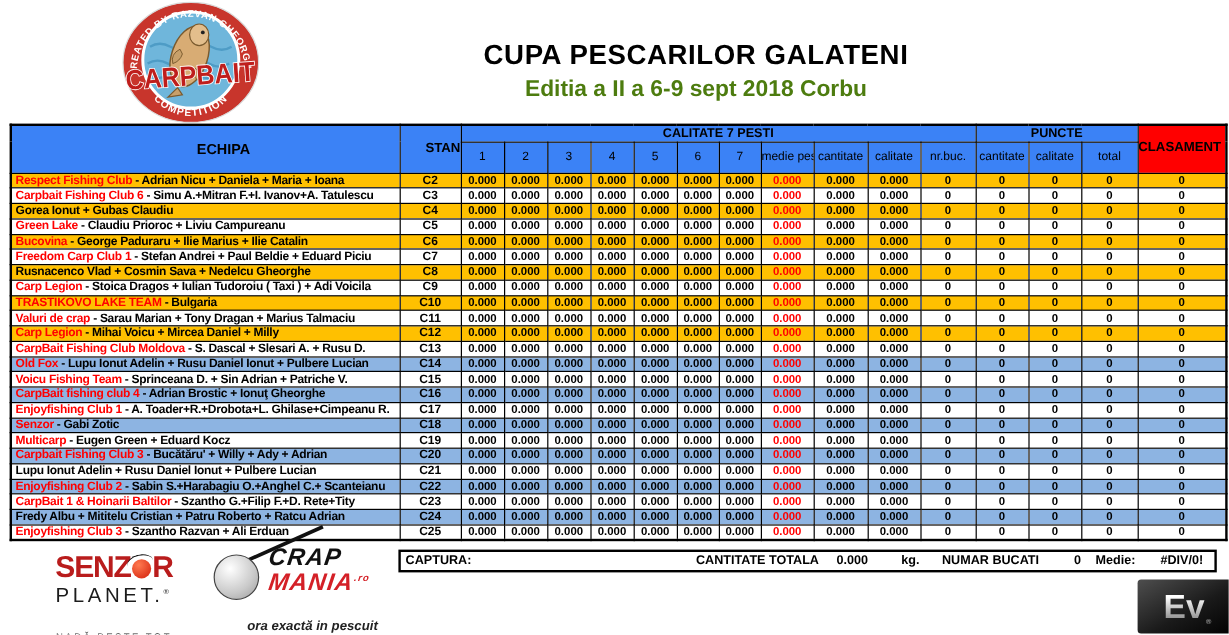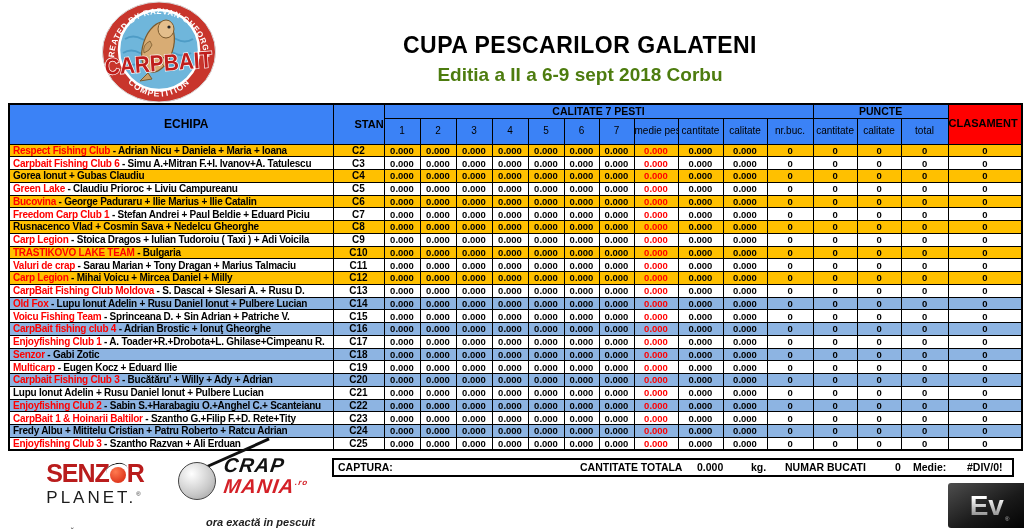--- a/index.html
+++ b/index.html
@@ -478,21 +478,21 @@
           <td class="val medie">0.000</td>
           <td class="val">0.000</td>
           <td class="val">0.000</td>
           <td class="val">0</td>
           <td class="val">0</td>
           <td class="val">0</td>
           <td class="val">0</td>
           <td class="val clasa">0</td>
         </tr>
         <tr class="row-white">
-          <td class="team"><span class="tname">Multicarp</span><span> - Eugen Kocz + Eduard Ilie</span></td>
+          <td class="team"><span class="tname">Multicarp</span><span> - Eugen Green + Eduard Kocz</span></td>
           <td class="stand">C19</td>
           <td class="val">0.000</td>
           <td class="val">0.000</td>
           <td class="val">0.000</td>
           <td class="val">0.000</td>
           <td class="val">0.000</td>
           <td class="val">0.000</td>
           <td class="val">0.000</td>
           <td class="val medie">0.000</td>
           <td class="val">0.000</td>

